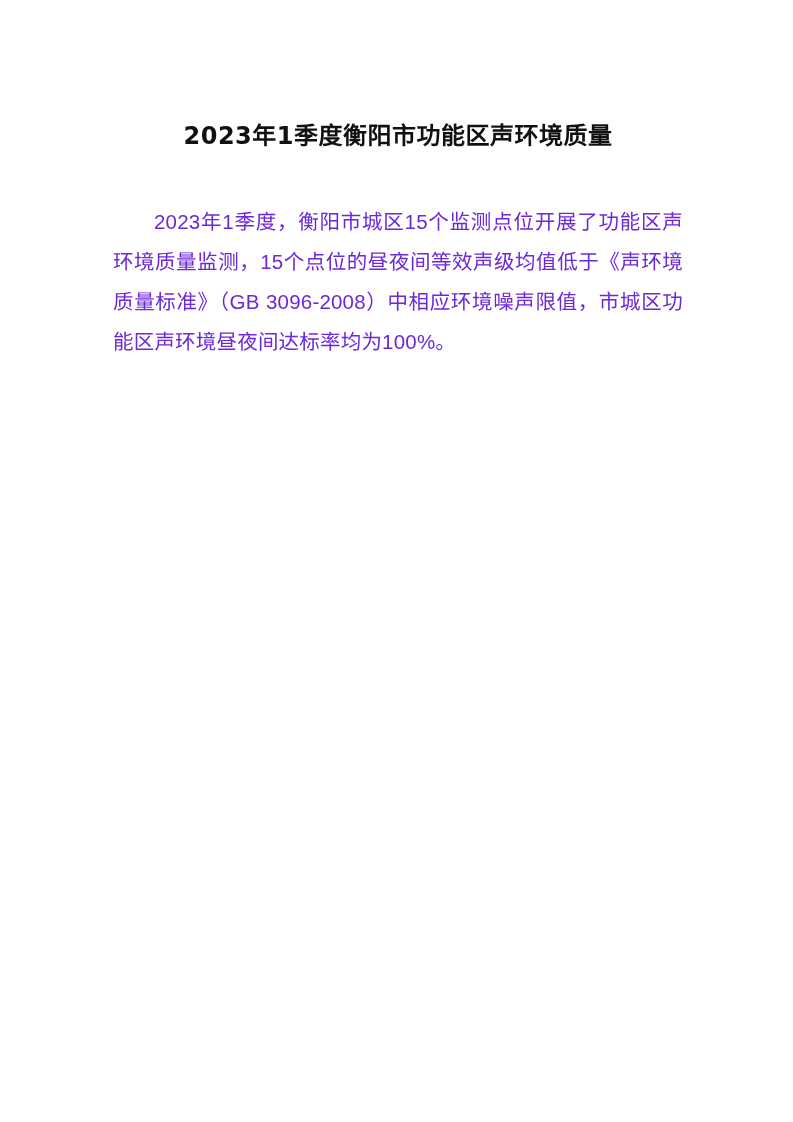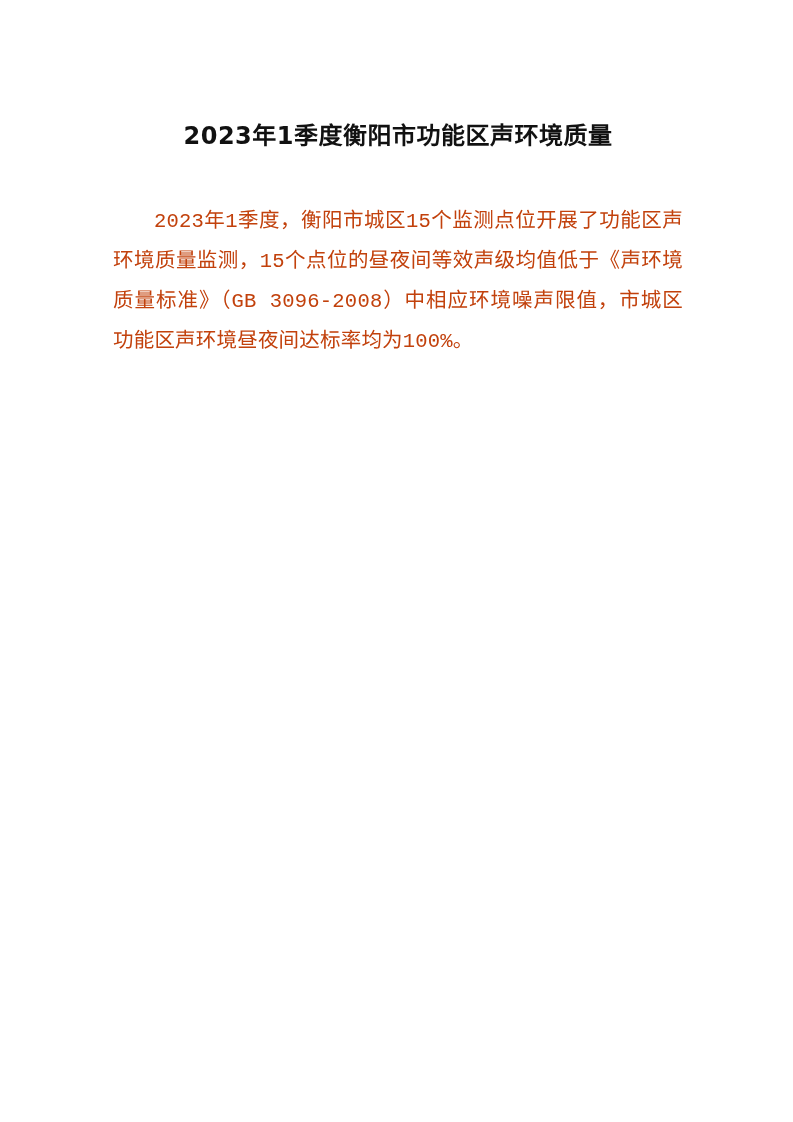--- a/index.html
+++ b/index.html
@@ -37,28 +37,28 @@
     text-align: center;
     letter-spacing: 0.5px;
     color: #111111;
     margin: 0 0 0 0;
     white-space: nowrap;
   }
   .body-block {
     margin-top: 48px;
   }
   .para {
-    font-family: Liberation Mono, monospace;
+    font-family: Liberation Sans, sans-serif;
     font-size: 20.5px;
     line-height: 40px;
     text-align: justify;
     text-justify: inter-character;
     text-align-last: left;
     letter-spacing: 0.2px;
-    color: #c2410c;
+    color: #6d28d9;
     margin: 0;
     text-indent: 2em;
   }
 </style>
 </head>
 <body>
 
 <div class="page">
   <div class="content">
     <h1 class="doc-title">2023年1季度衡阳市功能区声环境质量</h1>

